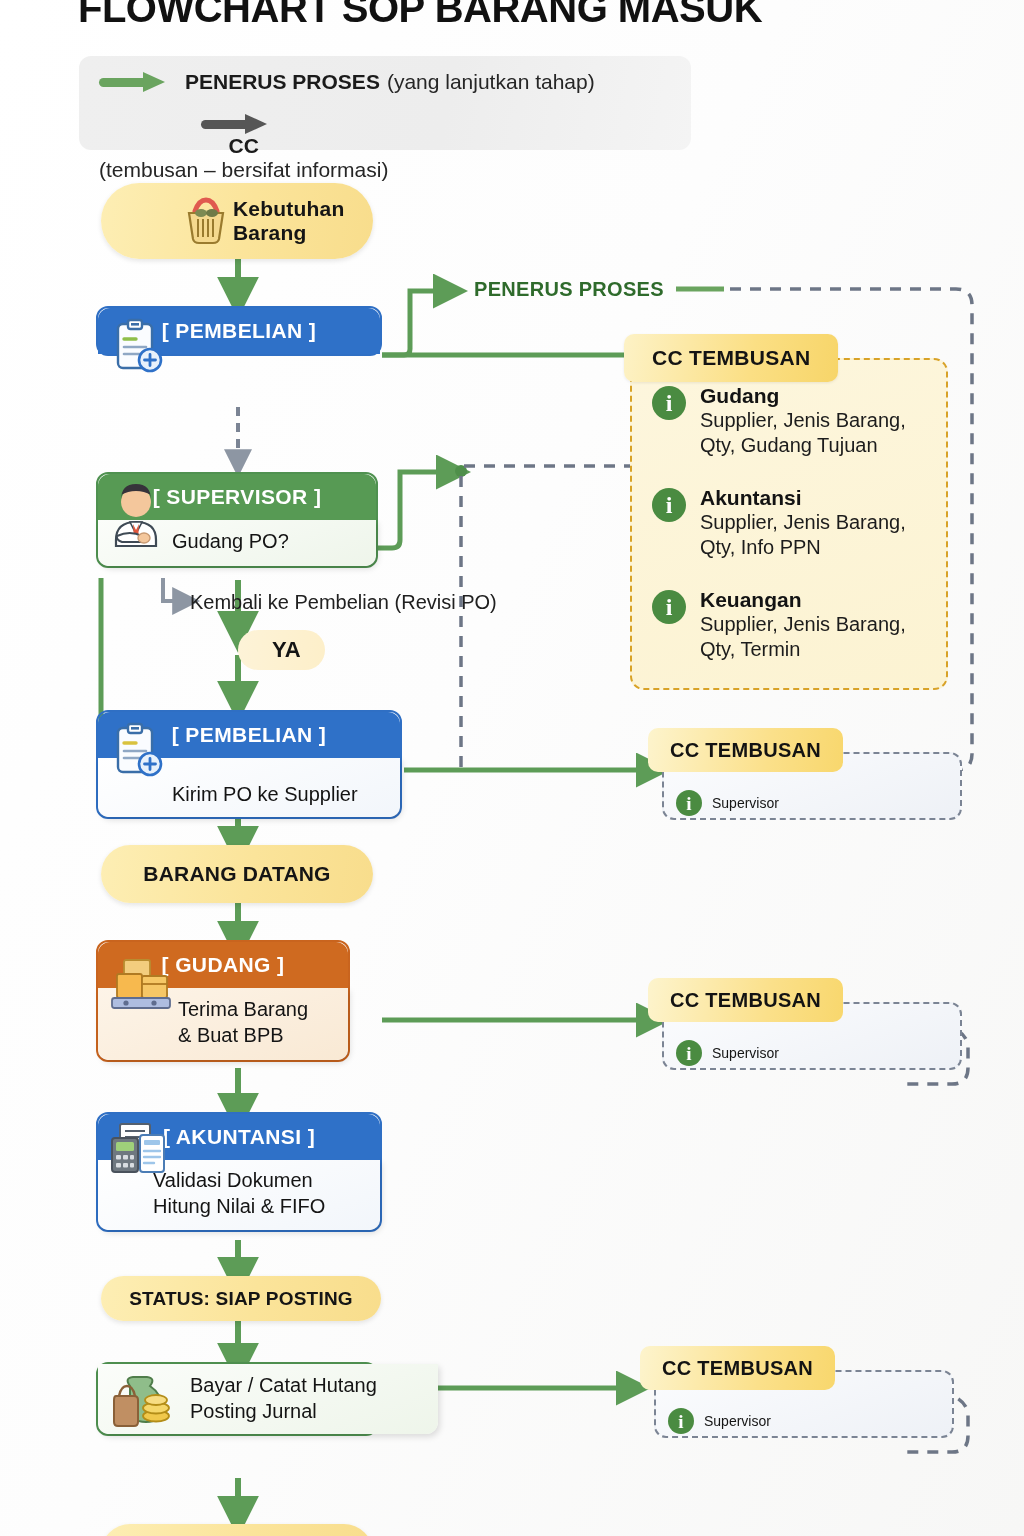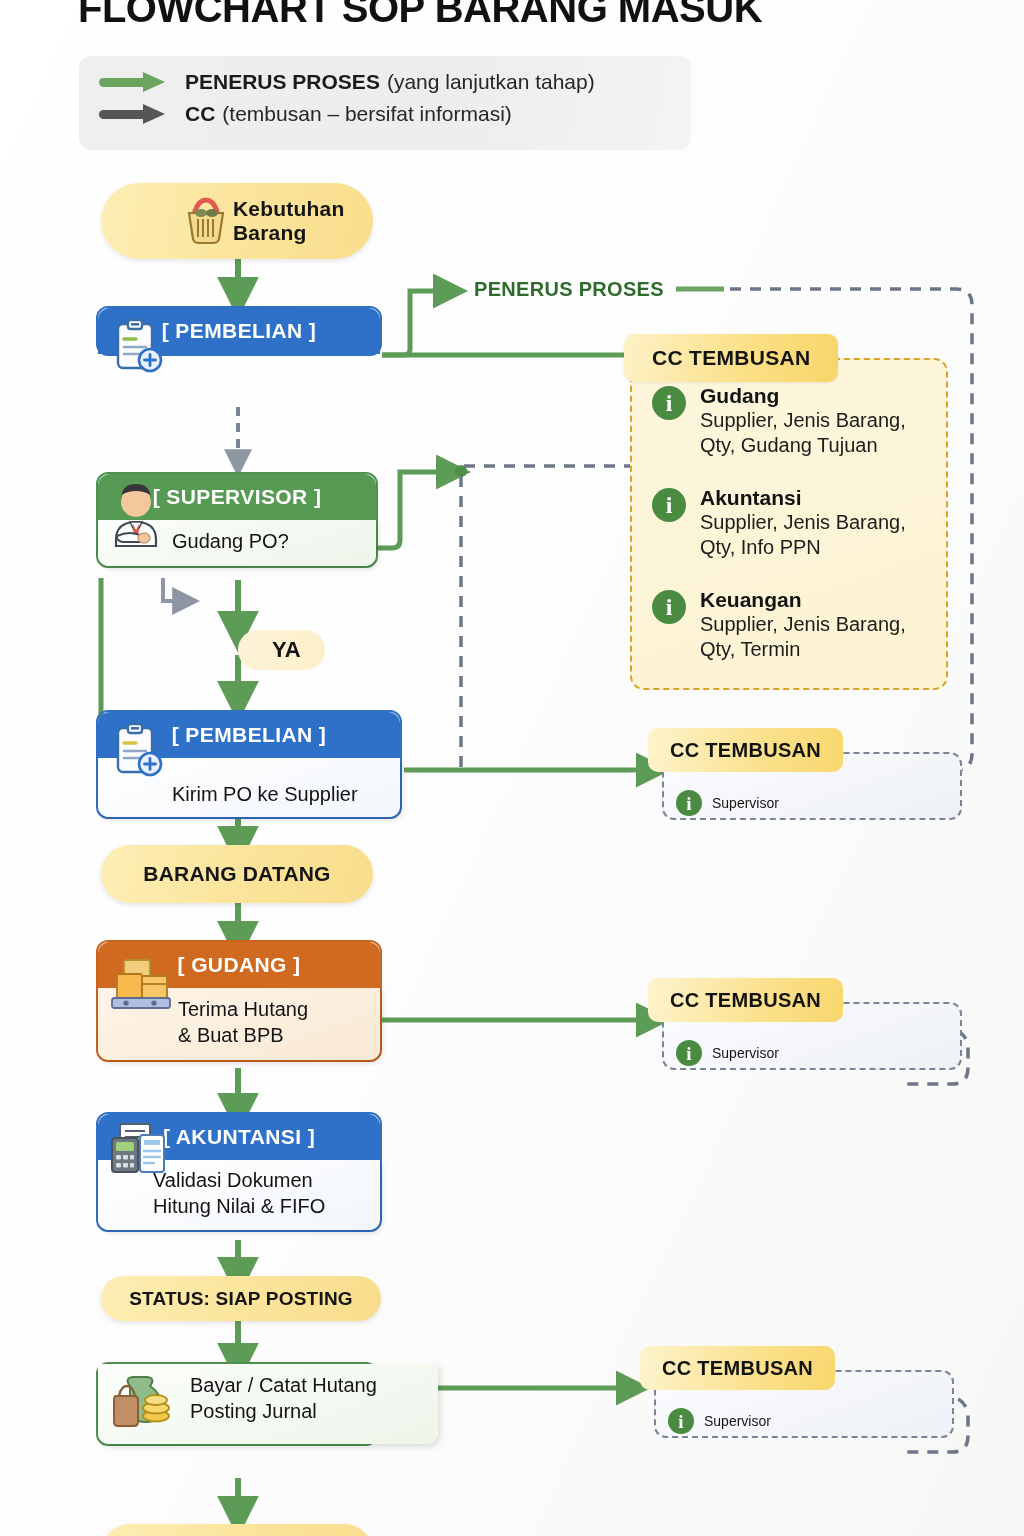--- a/index.html
+++ b/index.html
@@ -24,21 +24,21 @@
 
   
   .legend {
     position: absolute; left: 79px; top: 56px;
     width: 612px; height: 94px;
     background: linear-gradient(100deg,#efefef 0%,#ededed 60%,#f4f4f4 100%);
     border-radius: 12px;
   }
   .legend-row { position: absolute; display: flex; align-items: center; }
   .legend-row.r1 { left: 20px; top: 14px; }
-  .legend-row.r2 { left: 20px; top: 46px; }
+  .legend-row.r2 { left: 20px; top: 58px; flex-direction: column; }
   .lg-arrow { width: 70px; height: 20px; position: relative; margin-right: 16px; }
   .lg-arrow .shaft {
     position: absolute; left: 0; top: 6px; width: 52px; height: 9px; border-radius: 5px;
   }
   .lg-arrow .head {
     position: absolute; left: 44px; top: 0px;
     width: 0; height: 0;
     border-top: 10px solid transparent;
     border-bottom: 10px solid transparent;
   }
@@ -288,20 +288,21 @@
       <path d="M12 62 Q12 44 32 44 Q52 44 52 62 L52 68 L12 68 Z" fill="#ffffff" stroke="#3f4a55" stroke-width="2.2"></path>
       <path d="M26 44 L32 56 L38 44 Z" fill="#ffffff" stroke="#3f4a55" stroke-width="1.6"></path>
       <path d="M29 46 L32 52 L35 46 L34 62 L30 62 Z" fill="#e2573c"></path>
       <circle cx="32" cy="24" r="15" fill="#f4c79c"></circle>
       <path d="M17 22 Q17 6 32 6 Q47 6 47 22 L47 17 Q40 13 32 13 Q24 13 17 17 Z" fill="#36333a"></path>
       <path d="M13 58 Q26 52 38 58 Q40 62 36 64 L18 64 Q12 62 13 58 Z" fill="#ffffff" stroke="#3f4a55" stroke-width="2"></path>
       <ellipse cx="40" cy="60" rx="6" ry="5" fill="#f4c79c" stroke="#c89a72" stroke-width="1.4"></ellipse>
     </svg>
   </div>
 
+  <div class="lbl lbl-kembali" style="left:190px; top:591px;">Kembali ke Pembelian (Revisi PO)</div>
   <div class="badge-ya" style="left:238px; top:630px;">
     <span>YA</span>
   </div>
 
   <div class="lbl lbl-penerus" style="left:474px; top:278px;">PENERUS PROSES</div>
 
   <div class="card c-blue" style="left:96px; top:710px; width:306px;">
     <div class="hdr">[ PEMBELIAN ]</div>
     <div class="body" style="padding:24px 8px 9px 74px;">
       <span class="ln">Kirim PO ke Supplier</span>
@@ -315,24 +316,24 @@
       <line x1="18" y1="38" x2="40" y2="38" stroke="#8fa7c4" stroke-width="2.6" stroke-linecap="round"></line>
       <circle cx="44" cy="44" r="11" fill="#e8f1fb" stroke="#2f71c8" stroke-width="2.6"></circle>
       <path d="M44 38.5 L44 49.5 M38.5 44 L49.5 44" stroke="#2f71c8" stroke-width="2.8" stroke-linecap="round"></path>
     </svg>
   </div>
 
   <div class="pill" style="left:101px; top:845px; width:272px; height:58px; justify-content:center;">
     <span class="pill-label">BARANG DATANG</span>
   </div>
 
-  <div class="card c-orange" style="left:96px; top:940px; width:286px;">
+  <div class="card c-orange" style="left:96px; top:940px; width:254px;">
     <div class="hdr">[ GUDANG ]</div>
     <div class="body" style="padding:9px 10px 12px 80px;">
-      <span class="ln">Terima Hutang</span>
+      <span class="ln">Terima Barang</span>
       <span class="ln">&amp; Buat BPB</span>
     </div>
     <svg class="ico" style="left:6px; top:12px; width:72px; height:62px;" viewBox="0 0 72 62">
       <path d="M44 36 L62 30 L64 42 L46 48 Z" fill="#5aa04f"></path>
       <rect x="20" y="6" width="26" height="20" rx="2" fill="#f3cd7e" stroke="#b98c30" stroke-width="1.8"></rect>
       <rect x="13" y="20" width="25" height="24" rx="2" fill="#f7b94e" stroke="#b07a22" stroke-width="1.8"></rect>
       <rect x="38" y="22" width="25" height="22" rx="2" fill="#f6c766" stroke="#b07a22" stroke-width="1.8"></rect>
       <line x1="38" y1="30" x2="63" y2="30" stroke="#b07a22" stroke-width="1.8"></line>
       <rect x="8" y="44" width="58" height="10" rx="2.5" fill="#aebde0" stroke="#5f6d8f" stroke-width="1.8"></rect>
       <circle cx="22" cy="49" r="2.6" fill="#5f6d8f"></circle>
@@ -368,21 +369,21 @@
           <line x1="38" y1="43" x2="48" y2="43"></line>
       </g>
     </svg>
   </div>
 
   <div class="pill" style="left:101px; top:1276px; width:280px; height:45px; justify-content:center;">
     <span class="pill-label" style="font-size:19px">STATUS: SIAP POSTING</span>
   </div>
 
   <div class="card c-green" style="left:96px; top:1362px; width:282px;">
-    <div class="body" style="padding:9px 10px 20px 92px; width:340px;">
+    <div class="body" style="padding:9px 10px 10px 92px; width:340px;">
       <span class="ln">Bayar / Catat Hutang</span>
       <span class="ln">Posting Jurnal</span>
     </div>
     <svg class="ico" style="left:8px; top:10px; width:76px; height:62px;" viewBox="0 0 76 62">
       <path d="M24 12 Q18 4 27 3 L41 3 Q50 4 44 12 Q56 20 56 34 Q56 48 40 48 Q24 48 24 34 Q24 20 24 12 Z" fill="#8fbd8a" stroke="#4f7d4a" stroke-width="2"></path>
       <path d="M10 22 L28 22 Q32 22 32 26 L32 48 Q32 52 28 52 L12 52 Q8 52 8 48 L8 26 Q8 22 10 22 Z" fill="#c08f63" stroke="#8a6038" stroke-width="2"></path>
       <path d="M13 22 Q15 12 21 12 Q27 12 29 22" stroke="#8a6038" stroke-width="2.4" fill="none"></path>
       <ellipse cx="50" cy="42" rx="13" ry="5.5" fill="#f0c84b" stroke="#b38d18" stroke-width="1.8"></ellipse>
       <ellipse cx="50" cy="34" rx="13" ry="5.5" fill="#f5d76a" stroke="#b38d18" stroke-width="1.8"></ellipse>
       <ellipse cx="50" cy="26" rx="11" ry="5" fill="#f7dd83" stroke="#b38d18" stroke-width="1.8"></ellipse>

